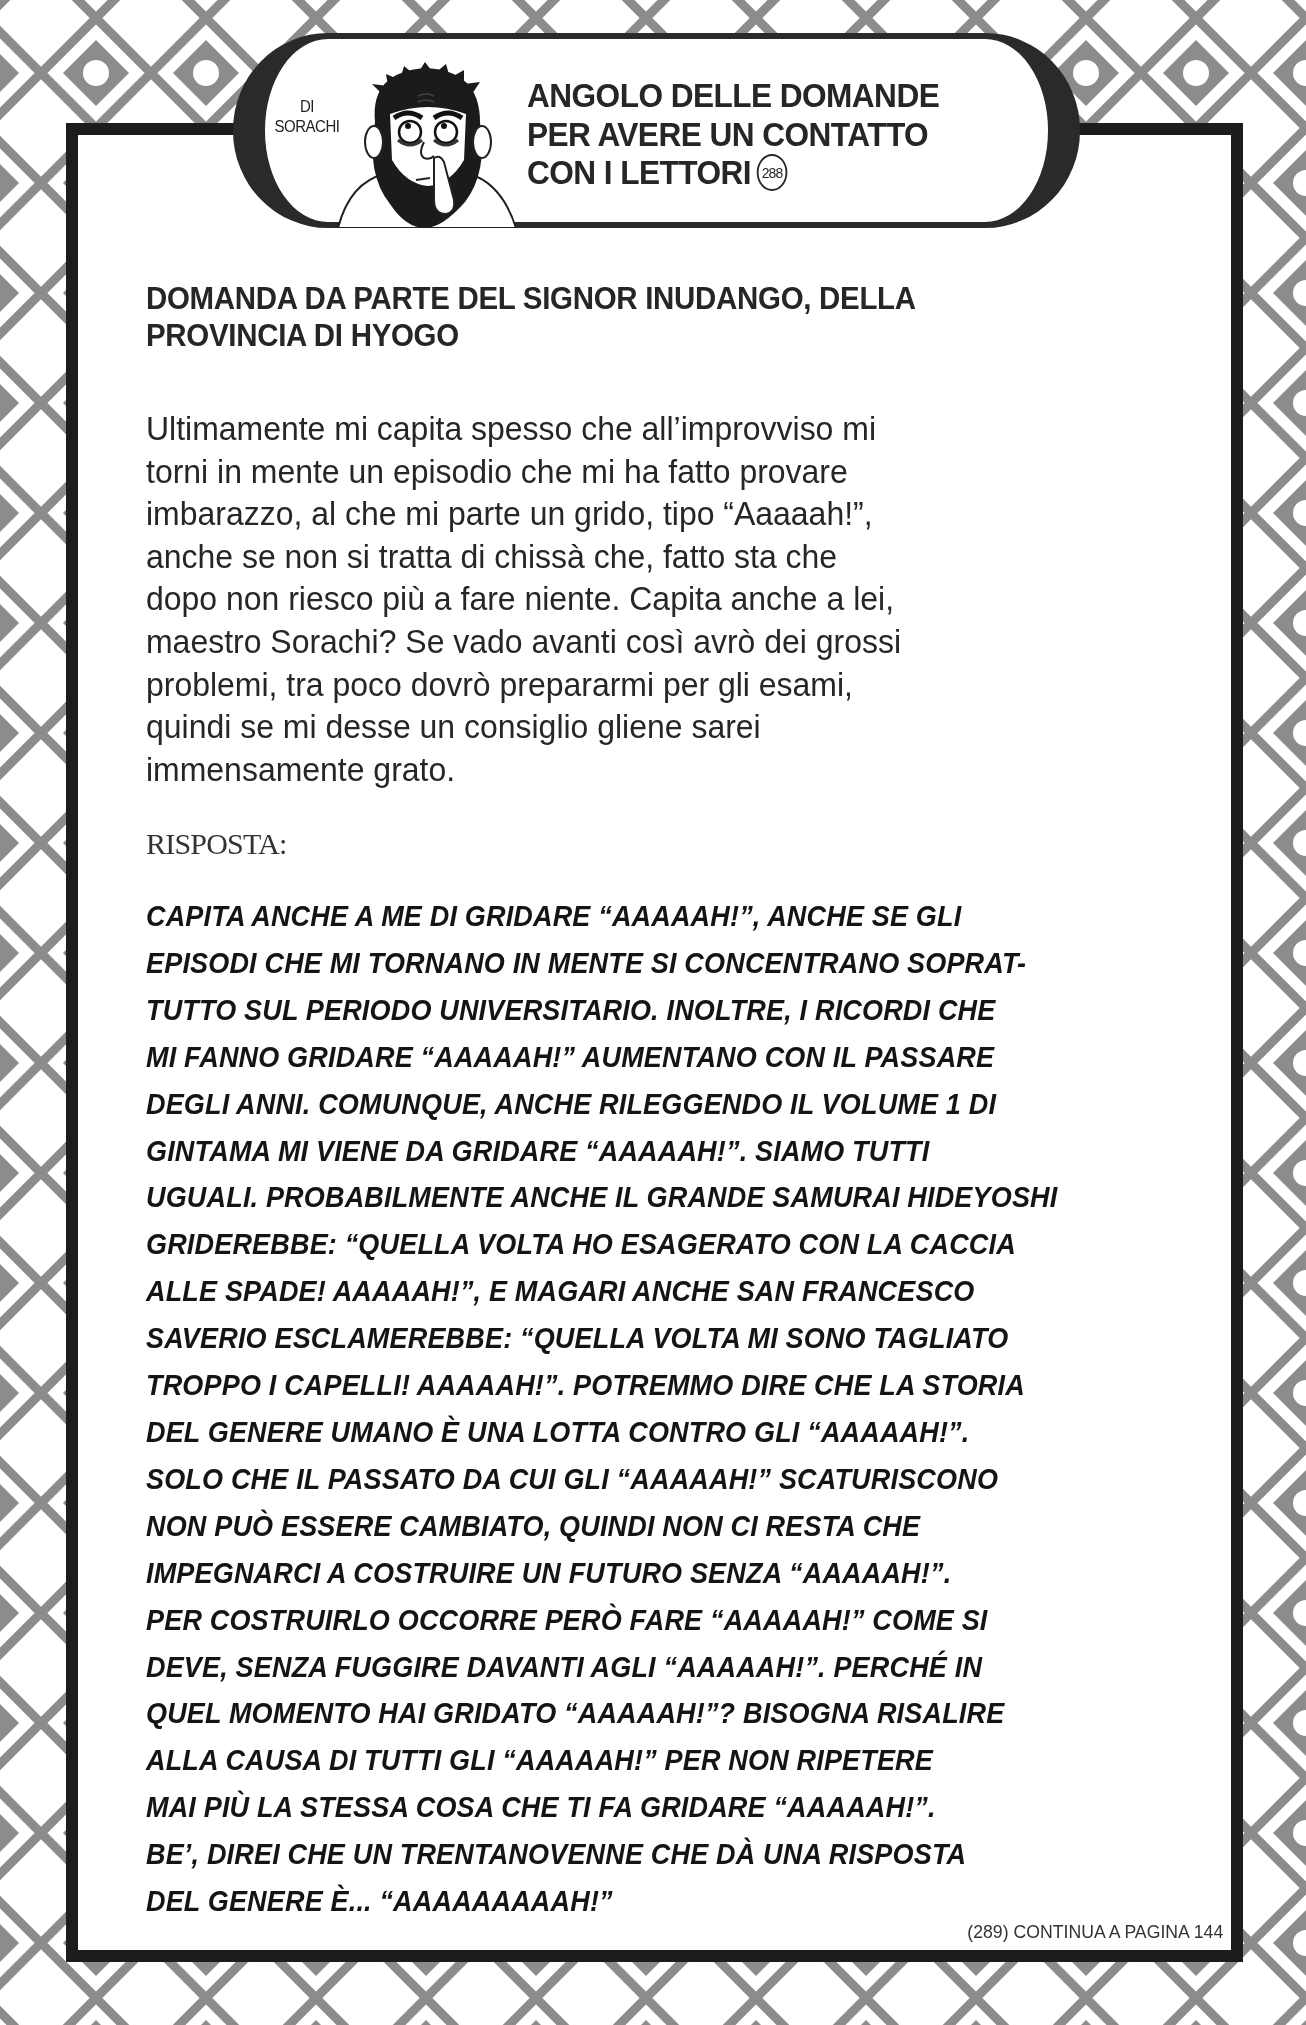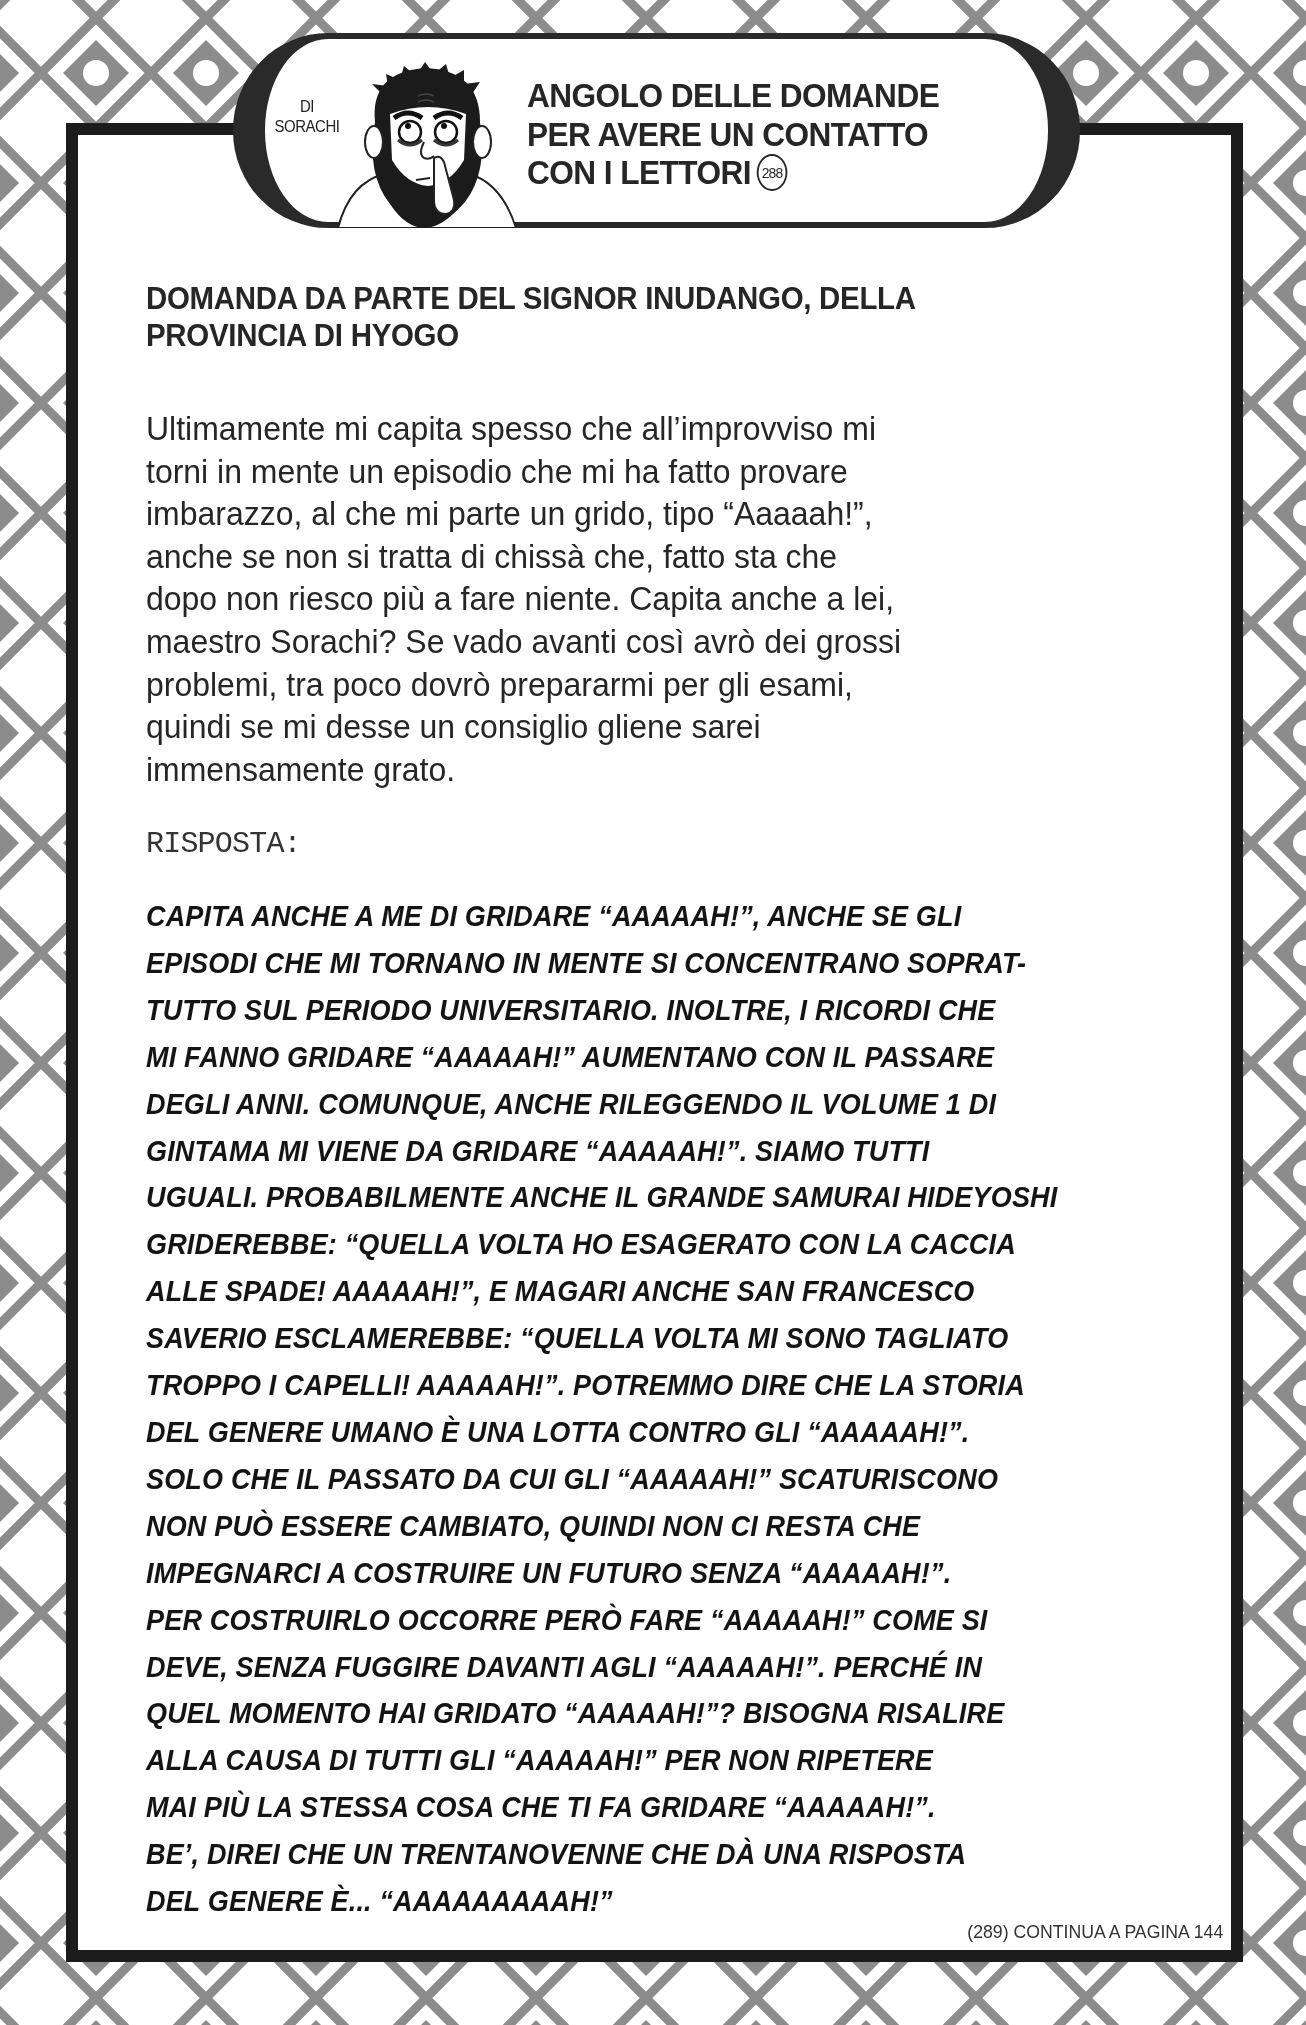--- a/index.html
+++ b/index.html
@@ -75,21 +75,21 @@
   .q-heading span { display: block; }
   .q-body {
     position: absolute; top: 407px; left: 0;
     font-family: "Liberation Sans", sans-serif;
     font-size: 34px; line-height: 42.6px; color: #262626;
     transform: scaleX(0.94); transform-origin: left top; white-space: nowrap;
   }
   .q-body span { display: block; }
   .a-label {
     position: absolute; top: 826px; left: 0;
-    font-family: Liberation Mono, monospace;
+    font-family: Liberation Serif, serif;
     font-size: 30px; line-height: 36px; color: #333; letter-spacing: -0.8px;
   }
   .a-body {
     position: absolute; top: 893px; left: 0;
     font-family: "Liberation Sans", sans-serif;
     font-weight: bold; font-style: italic;
     font-size: 30px; line-height: 46.9px; color: #141414;
     letter-spacing: 0.2px;
     transform: scaleX(0.9); transform-origin: left top; white-space: nowrap;
   }

